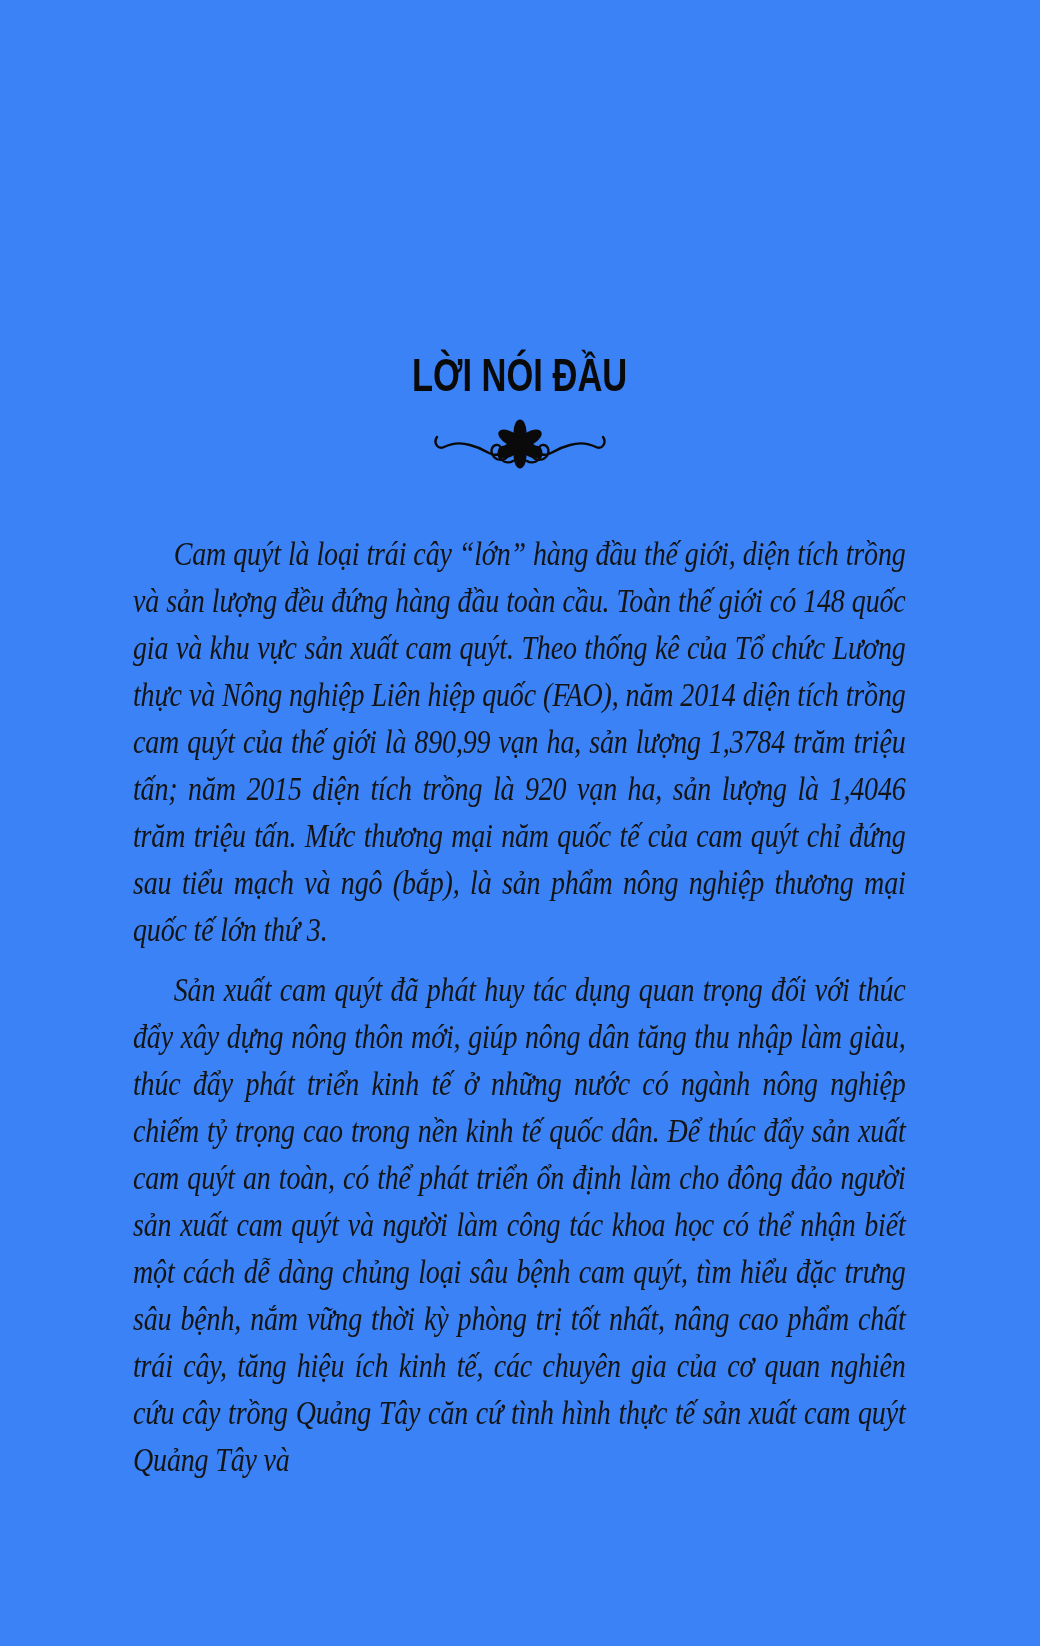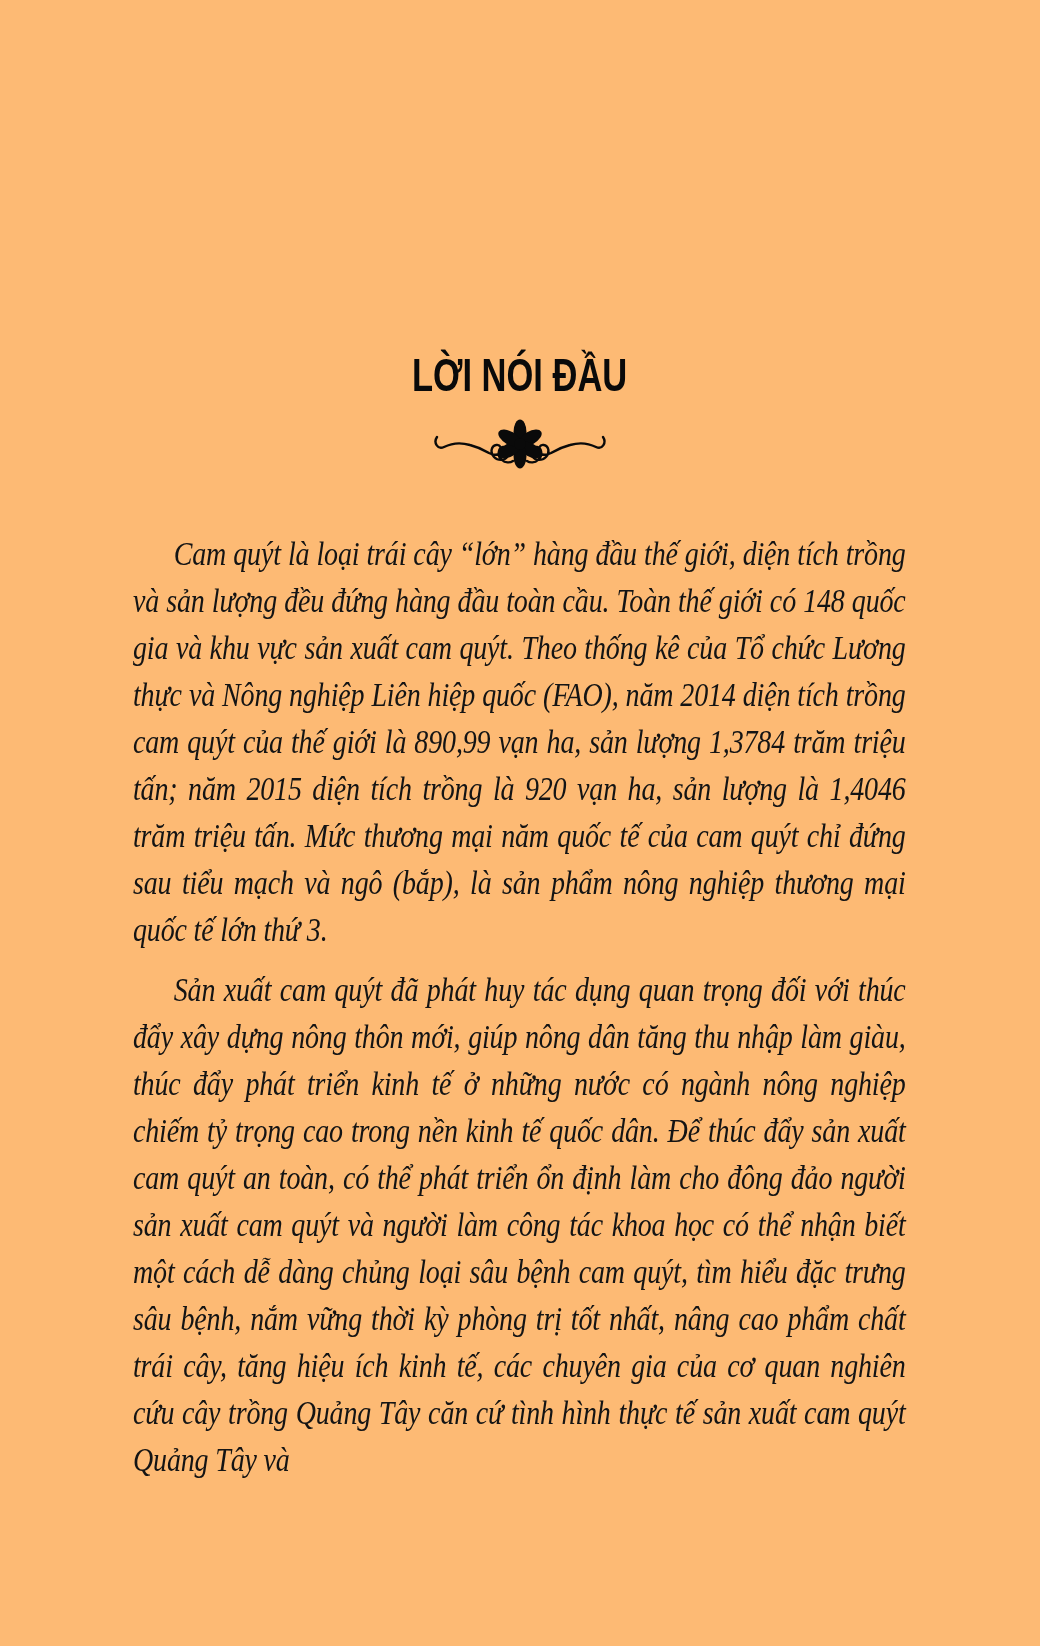--- a/index.html
+++ b/index.html
@@ -4,21 +4,21 @@
 <style>
   html, body {
     margin: 0;
     padding: 0;
     background: #ffffff;
   }
   .page {
     position: relative;
     width: 1040px;
     height: 1646px;
-    background: #fdba74;
+    background: #3b82f6;
     overflow: hidden;
     font-family: "Liberation Serif", serif;
   }
   .title {
     position: absolute;
     top: 352px;
     left: 0;
     width: 100%;
     text-align: center;
     margin: 0;

